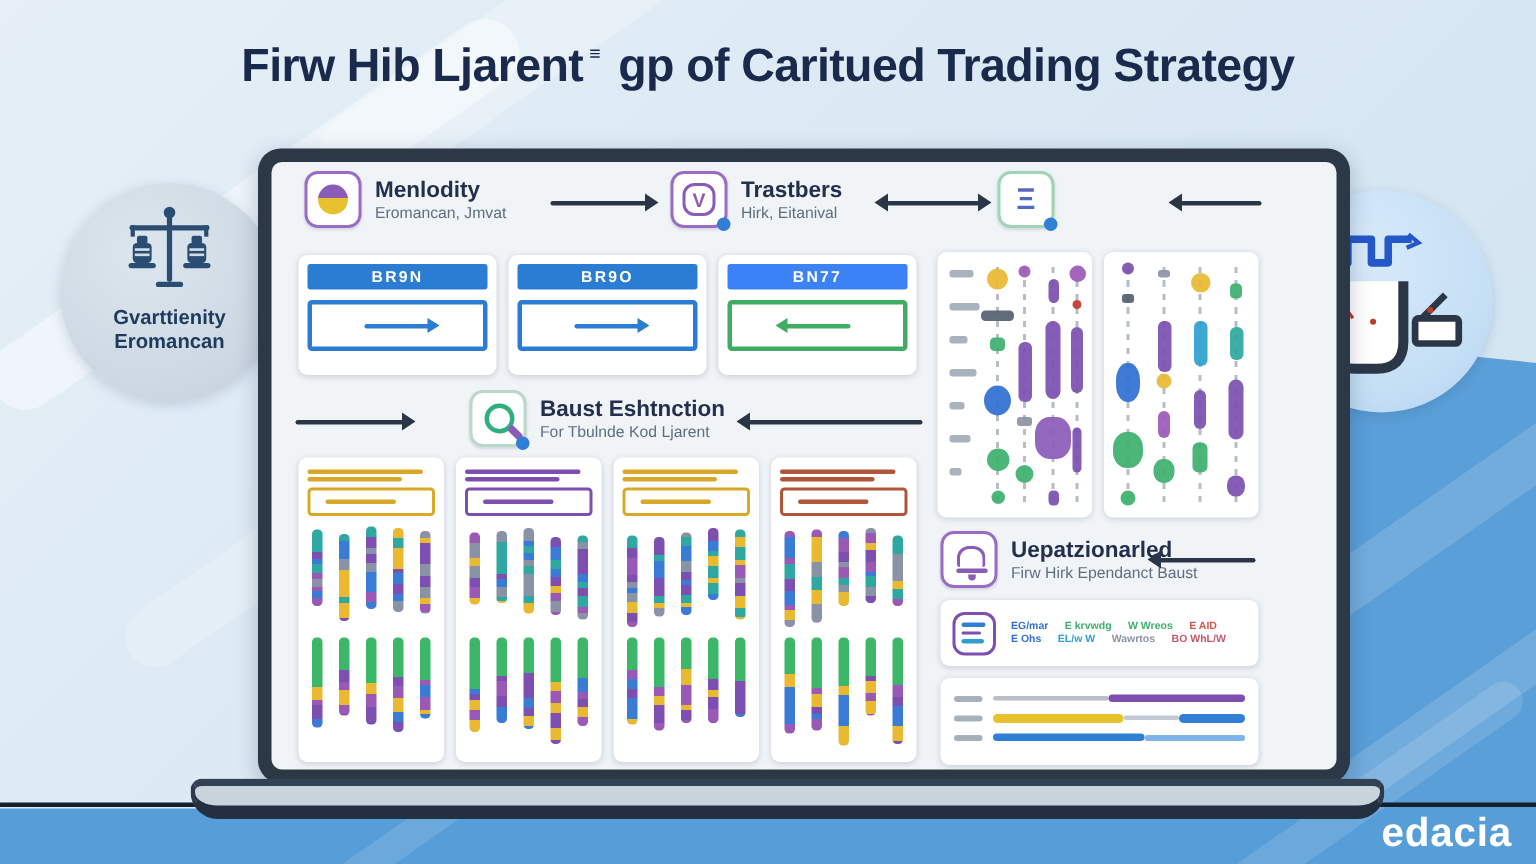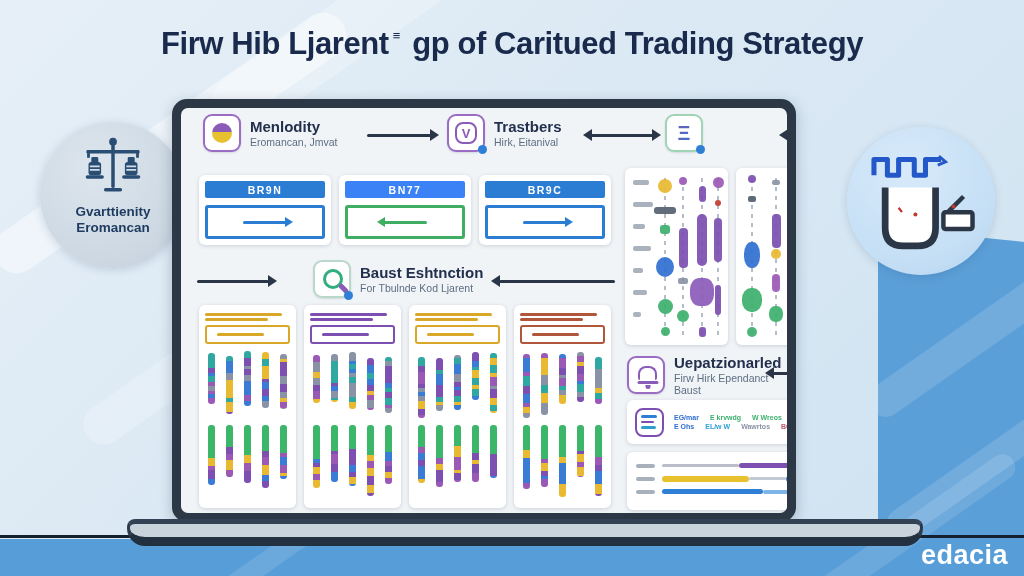--- a/index.html
+++ b/index.html
@@ -30,21 +30,21 @@
   .badge-left{left:40px;top:122px;width:146px;height:146px;
     background:radial-gradient(circle at 38% 32%,#dde6ee 0%,#ccd7e2 70%,#bfccd9 100%);
     display:flex;flex-direction:column;align-items:center;}
   .badge-left svg{margin-top:14px;}
   .badge-label{text-align:center;font-size:13.5px;font-weight:800;color:#1d3a5f;line-height:1.2;margin-top:2px;}
   .badge-right{left:847px;top:127px;width:148px;height:148px;
     background:radial-gradient(circle at 40% 30%,#d8eafa 0%,#c5dff5 65%,#b3d3ef 100%);
     display:flex;align-items:center;justify-content:center;}
 
   
-  .laptop-screen{position:absolute;left:172px;top:99px;width:624px;height:423px;
+  .laptop-screen{position:absolute;left:172px;top:99px;width:728px;height:423px;
     background:#2c3845;border-radius:15px;padding:9px;box-sizing:border-box;
     box-shadow:0 4px 14px rgba(20,40,70,.25);}
   .screen-inner{position:relative;width:100%;height:100%;background:#f1f4f7;border-radius:7px;overflow:hidden;}
   .laptop-base{position:absolute;left:127px;top:519px;width:796px;height:27px;box-sizing:border-box;
     background:#c9d3dc;border-top:5px solid #334155;border-bottom:9px solid #22303f;
     border-left:3px solid #2c3a4c;border-right:3px solid #2c3a4c;border-radius:8px 8px 18px 18px;}
   .watermark{position:absolute;right:16px;top:540px;font-size:27px;font-weight:800;color:#ffffff;letter-spacing:.5px;}
 
   
   .hitem{position:absolute;top:6px;display:flex;gap:9px;align-items:center;}
@@ -67,21 +67,21 @@
   .bell::before{content:"";position:absolute;left:50%;transform:translateX(-50%);bottom:-9px;width:5px;height:4px;background:#8b5bb8;border-radius:0 0 3px 3px;}
   .htext{line-height:1.15;}
   .htitle{font-size:15px;font-weight:800;color:#22304d;}
   .hsub{font-size:10.5px;color:#5d6e83;margin-top:1px;}
 
   .harrow{position:absolute;height:3px;background:#2a3647;border-radius:2px;}
   .harrow.right::after{content:"";position:absolute;right:-8px;top:-5px;border:6.5px solid transparent;border-left:9px solid #2a3647;border-right:0;}
   .harrow.left::before{content:"";position:absolute;left:-8px;top:-5px;border:6.5px solid transparent;border-right:9px solid #2a3647;border-left:0;}
 
   
-  #mini-cards{position:absolute;left:18px;top:62px;width:412px;height:80px;display:flex;gap:8px;align-items:center;}
+  #mini-cards{position:absolute;left:18px;top:62px;width:412px;height:80px;display:flex;gap:8px;}
   .mini-card{flex:1;background:#fff;border-radius:6px;box-shadow:0 1px 4px rgba(30,50,80,.18);padding:6px;box-sizing:border-box;}
   .mini-head{height:17px;border-radius:2px;color:#fff;font-size:10.5px;font-weight:800;letter-spacing:1.5px;
     display:flex;align-items:center;justify-content:center;}
   .mini-box{margin-top:7px;height:34px;border:3px solid;border-radius:3px;display:flex;align-items:center;justify-content:center;box-sizing:border-box;}
   .mini-arrow{width:44px;height:3px;background:currentColor;position:relative;border-radius:2px;}
   .mini-arrow.right::after{content:"";position:absolute;right:-6px;top:-4px;border:5.5px solid transparent;border-left:8px solid currentColor;border-right:0;}
   .mini-arrow.left::before{content:"";position:absolute;left:-6px;top:-4px;border:5.5px solid transparent;border-right:8px solid currentColor;border-left:0;}
 
   
   .mitem{top:152px;left:132px;}
@@ -220,29 +220,29 @@
       <div class="harrow left" style="left:606px;top:26px;width:54px"></div>
 
       <div id="mini-cards">
           <div class="mini-card">
             <div class="mini-head" style="background: rgb(43, 124, 211);">BR9N</div>
             <div class="mini-box" style="border-color: rgb(43, 124, 211);">
               <div class="mini-arrow right" style="color: rgb(43, 124, 211);"></div>
             </div>
           </div>
           <div class="mini-card">
+            <div class="mini-head" style="background: rgb(43, 124, 211);">BR9O</div>
+            <div class="mini-box" style="border-color: rgb(43, 124, 211);">
+              <div class="mini-arrow right" style="color: rgb(43, 124, 211);"></div>
+            </div>
+          </div>
+          <div class="mini-card">
             <div class="mini-head" style="background: #3b82f6;">BN77</div>
             <div class="mini-box" style="border-color: rgb(63, 174, 98);">
               <div class="mini-arrow left" style="color: rgb(63, 174, 98);"></div>
-            </div>
-          </div>
-          <div class="mini-card">
-            <div class="mini-head" style="background: rgb(43, 124, 211);">BR9C</div>
-            <div class="mini-box" style="border-color: rgb(43, 124, 211);">
-              <div class="mini-arrow right" style="color: rgb(43, 124, 211);"></div>
             </div>
           </div>
         </div>
 
       <div class="harrow right" style="left:16px;top:172px;width:72px"></div>
       <div class="hitem mitem">
         <div class="hicon mixed-border">
           <div class="mag"></div>
           <div class="dot"></div>
         </div>

